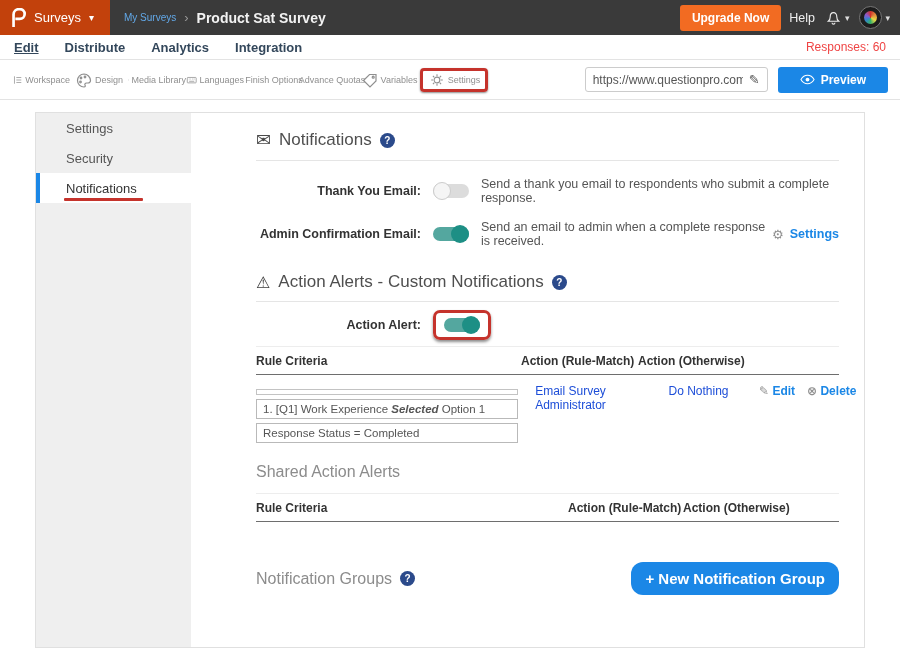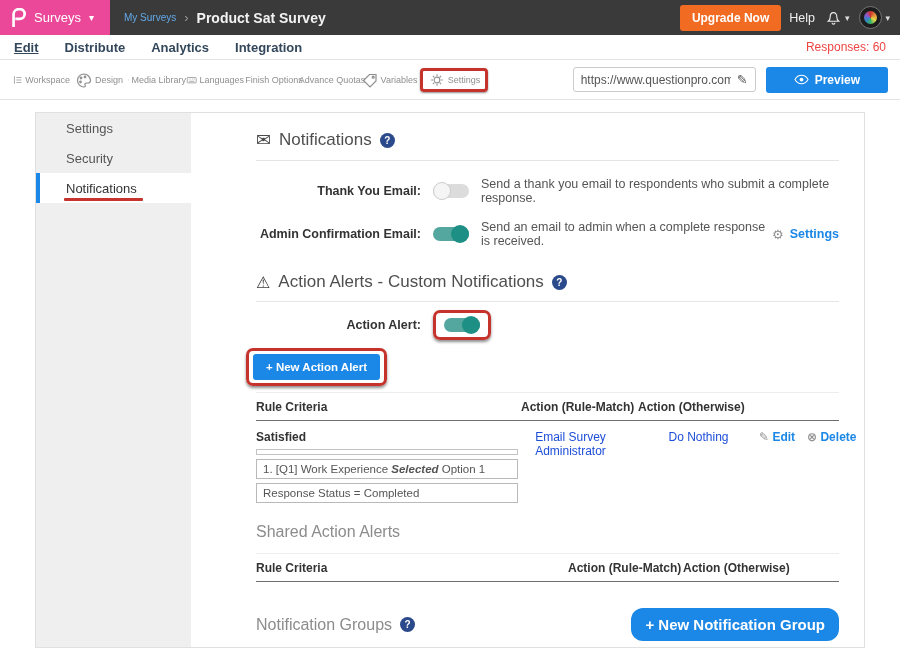--- a/index.html
+++ b/index.html
@@ -1,21 +1,21 @@
 <!DOCTYPE html>
 <html><head>
 <meta charset="utf-8">
 <style>
   * { margin:0; padding:0; box-sizing:border-box; }
   html,body { width:900px; height:655px; background:#fff; overflow:hidden;
     font-family:"Liberation Sans","DejaVu Sans",sans-serif; }
 
   
   .topbar { height:35px; background:#3a3a3a; display:flex; align-items:center; }
-  .brand { width:110px; height:35px; background:#ec4899; display:flex; align-items:center; gap:8px; padding:15px 10px; flex-shrink:0; }
+  .brand { width:110px; height:35px; background:#c2410c; display:flex; align-items:center; gap:8px; padding:15px 10px; flex-shrink:0; }
   .brand .logo { width:16px; height:20px; }
   .brand .menu-label { color:#fff; font-size:13px; }
   .brand .caret { color:#fff; font-size:10px; }
   .crumbs { display:flex; align-items:center; gap:8px; margin-left:14px; flex:1; min-width:0; }
   .crumb-root { color:#62a8e8; font-size:10px; }
   .crumb-sep { color:#9a9a9a; font-size:13px; }
   .crumb-cur { color:#f2f2f2; font-size:14px; font-weight:bold; }
   .upgrade-btn { background:#f26b22; color:#fff; font-size:12px; font-weight:bold; border:none;
     border-radius:3px; padding:6px 12px; margin-right:8px; cursor:pointer; }
   .search-box { background:#fff; border-radius:3px; height:22px; width:132px; display:flex; align-items:center;
@@ -47,21 +47,21 @@
   .tool svg { stroke:#8f8f8f; fill:none; stroke-width:1.2; }
   .anno-box-settings { border:3px solid #c5332c; border-radius:4px; box-shadow:0 1px 2px rgba(0,0,0,.45);
     padding:1px 2px; margin-left:2px; }
   .toolbar-spacer { flex:1; }
   .url-box { display:flex; align-items:center; border:1px solid #ccc; border-radius:3px; height:25px;
     padding:0 7px; gap:6px; margin-right:10px; width:183px; background:#fff; }
   .url-box input { border:none; outline:none; font-size:12px; color:#555; width:150px; background:transparent;
     font-family:"Liberation Sans","DejaVu Sans",sans-serif; }
   .pencil { color:#555; font-size:13px; cursor:pointer; }
   .preview-btn { background:#1b87e6; border:none; border-radius:3px; color:#fff; font-size:12px; font-weight:bold;
-    height:26px; padding:0 28px; display:flex; align-items:center; gap:6px; cursor:pointer; }
+    height:26px; padding:0 22px; display:flex; align-items:center; gap:6px; cursor:pointer; }
 
   
   .card { margin:12px 35px 0 35px; width:830px; height:536px; border:1px solid #e0e0e0; display:flex; background:#fff; }
   .sidebar { width:155px; background:#efefef; flex-shrink:0; }
   .side-item { height:30px; display:flex; align-items:center; padding-left:26px; font-size:13px; color:#555;
     cursor:pointer; border-left:4px solid transparent; }
   .side-item.active { background:#fff; color:#333; border-left:4px solid #1b87e6; }
   .side-item .label-wrap { position:relative; }
   .anno-underline { position:absolute; left:-2px; right:-6px; bottom:-5px; height:3px; background:#c5332c; border-radius:1px; }
 
@@ -103,21 +103,21 @@
   .thead { border-top:1px solid #ededed; border-bottom:1px solid #6e6e6e; padding:7px 0 6px 0; }
   .thead .th { font-size:12px; font-weight:bold; color:#333; }
   .cell { font-size:12px; color:#1d4ed8;text-align:center; }
   .status-bold { font-size:12px; font-weight:bold; color:#333; }
   .crit-strip { width:262px; height:6px; border:1px solid #c3c3c3; margin-top:5px; }
   .crit-box { width:262px; border:1px solid #b9b9b9; padding:3px 6px; font-size:11.5px; color:#555; margin-top:4px;
     white-space:nowrap; overflow:hidden; }
   .link { color:#1b87e6; font-size:12px; font-weight:bold; cursor:pointer; white-space:nowrap; }
   .icon-gray { color:#8f8f8f; font-size:12px; }
   .actions { display:flex; justify-content:flex-end; gap:12px; align-items:flex-start; }
-  .groups-head-row { display:flex; align-items:center; margin-top:26px; }
+  .groups-head-row { display:flex; align-items:center; margin-top:40px; }
 </style>
 </head>
 <body>
 
 <div class="topbar">
   <div class="brand">
     <svg class="logo" viewBox="0 0 18 22">
       <path d="M4 21 V7 a6 6 0 0 1 6-6 h1 a5.5 5.5 0 0 1 0 11 h-5" stroke="#fff" stroke-width="3" fill="none"></path>
     </svg>
     <span class="menu-label">Surveys</span>
@@ -299,34 +299,30 @@
 
     <div class="toggle-row" style="margin-top:8px;">
       <span class="lblcol">Action Alert:</span>
       <span class="anno-box toggle-anno">
         <span class="toggle on" style="margin:0;">
             <span class="knob"></span>
           </span>
       </span>
     </div>
 
-    <div class="anno-box btn-anno">
-      <button class="new-alert-btn">+ New Action Alert</button>
-    </div>
 
     <div class="alert-grid thead" style="margin-top:6px;">
       <span class="th">Rule Criteria</span>
       <span class="th">Action (Rule-Match)</span>
       <span class="th">Action (Otherwise)</span>
       <span></span>
     </div>
 
     <div class="alert-grid" style="padding-top:9px;">
       <div>
-        <div class="status-bold">Satisfied</div>
         <div class="crit-strip"></div>
         <div class="crit-box"><span>1. [Q1] Work Experience </span><b><i>Selected</i></b><span> Option 1</span></div>
         <div class="crit-box"><span>Response Status = Completed</span></div>
       </div>
       <div class="cell" style="padding-right:18px;">Email Survey Administrator</div>
       <div class="cell">Do Nothing</div>
       <div class="actions">
         <span class="link"><span class="icon-gray">✎ </span><span>Edit</span></span>
         <span class="link"><span class="icon-gray">⊗ </span><span>Delete</span></span>
       </div>

